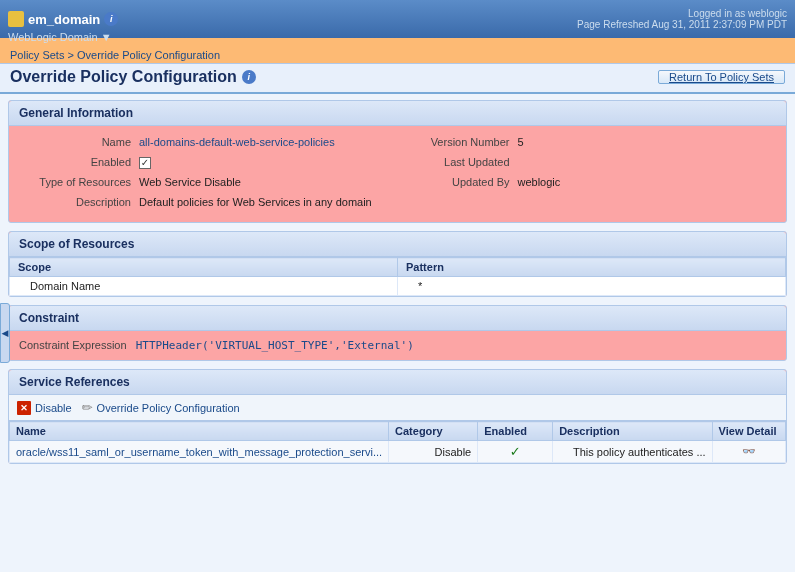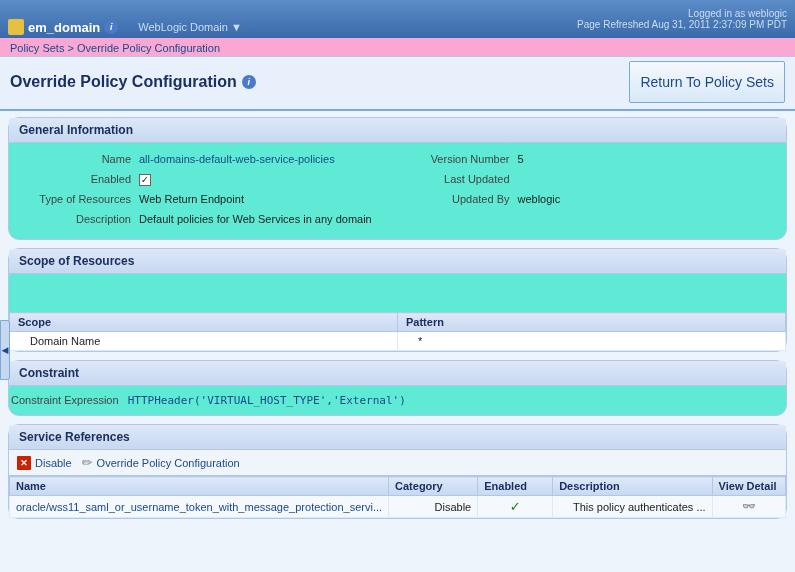--- a/index.html
+++ b/index.html
@@ -10,22 +10,22 @@
       background: linear-gradient(to bottom, #5b8cc8, #3a6aaa);
       height: 38px;
       display: flex;
       align-items: center;
       justify-content: space-between;
       padding: 0 8px;
       color: white;
     }
     .top-header-left {
       display: flex;
-      flex-direction: row;
-      gap: 20px;
+      flex-direction: column;
+      gap: 4px;
       margin-top: 16px;
     }
     .domain-title {
       font-size: 13px;
       font-weight: bold;
       color: white;
       display: flex;
       align-items: center;
       gap: 4px;
     }
@@ -37,22 +37,22 @@
       gap: 3px;
     }
     .top-header-right {
       font-size: 10px;
       color: #cde;
       text-align: right;
     }
 
     
     .breadcrumb-bar {
-      background: #f9a8d4;
-      padding: 4px 10px 2px 10px;
+      background: #fdba74;
+      padding: 11px 10px 2px 10px;
       font-size: 11px;
       color: #1a4a8a;
       border-bottom: 1px solid #b0c8e8;
     }
     .breadcrumb-bar a { color: #1a4a8a; text-decoration: none; }
 
     .page-title-bar {
       background: #e8f0fb;
       padding: 4px 10px 6px 10px;
       display: flex;
@@ -64,44 +64,45 @@
       font-size: 16px;
       font-weight: bold;
       color: #1a3060;
       display: flex;
       align-items: center;
       gap: 5px;
     }
     .return-button {
       background: linear-gradient(to bottom, #f5f8fc, #d8e8f8);
       border: 1px solid #7aaad8;
-      padding: 12px 10px;
-      font-size: 14px;
+      padding: 0 10px;
+      font-size: 11px;
       color: #1a4a8a;
       cursor: pointer;
       border-radius: 2px;
+      text-decoration: underline;
     }
 
     
     .main-content {
       background: #eef4fc;
       height: calc(572px - 38px - 20px - 36px);
       overflow-y: auto;
       padding: 6px 8px;
       display: flex;
       flex-direction: column;
       gap: 8px;
       position: relative;
     }
 
     
     .section {
-      background: #5eead4;
+      background: #fca5a5;
       border: 1px solid #b0c8e8;
-      border-radius: 11px;
+      border-radius: 3px;
     }
     .section-header {
       background: linear-gradient(to bottom, #dde8f8, #c8d8f0);
       padding: 5px 10px;
       font-size: 12px;
       font-weight: bold;
       color: #1a3060;
       border-bottom: 1px solid #b0c8e8;
       border-radius: 3px 3px 0 0;
     }
@@ -170,21 +171,21 @@
     .data-table td {
       border: 1px solid #dde8f8;
       padding: 3px 20px;
       color: #222;
       background: white;
     }
     .data-table tr:nth-child(even) td { background: #f3f7fd; }
 
     
     .constraint-body {
-      padding: 8px 2px;
+      padding: 8px 10px;
       font-size: 11px;
     }
     .constraint-label {
       color: #444;
       display: inline;
       margin-right: 6px;
     }
     .constraint-value {
       color: #1a4a8a;
       font-family: monospace;
@@ -349,21 +350,21 @@
               <span class="field-value">all-domains-default-web-service-policies</span>
             </div>
             <div class="field-row">
               <span class="field-label">Enabled</span>
               <span class="field-value">
                 <span class="checkbox-sim">✓</span>
               </span>
             </div>
             <div class="field-row">
               <span class="field-label">Type of Resources</span>
-              <span class="field-value dark">Web Return Endpoint</span>
+              <span class="field-value dark">Web Service Disable</span>
             </div>
             <div class="field-row">
               <span class="field-label">Description</span>
               <span class="field-value dark">Default policies for Web Services in any domain</span>
             </div>
           </div>
           <div class="col-fields">
             <div class="field-row">
               <span class="field-label">Version Number</span>
               <span class="field-value dark">5</span>
@@ -375,21 +376,21 @@
               <span class="field-label">Updated By</span>
               <span class="field-value dark">weblogic</span>
             </div>
           </div>
         </div>
       </div>
     </div>
 
     <div class="section">
       <div class="section-header">Scope of Resources</div>
-      <div class="section-body" style="padding: 0; margin-top: 38px;">
+      <div class="section-body" style="padding: 0;">
         <table class="data-table">
           <thead>
             <tr>
               <th style="width:50%;">Scope</th>
               <th style="width:50%;">Pattern</th>
             </tr>
           </thead>
           <tbody id="scope-tbody">
           <tr>
                 <td>Domain Name</td>

